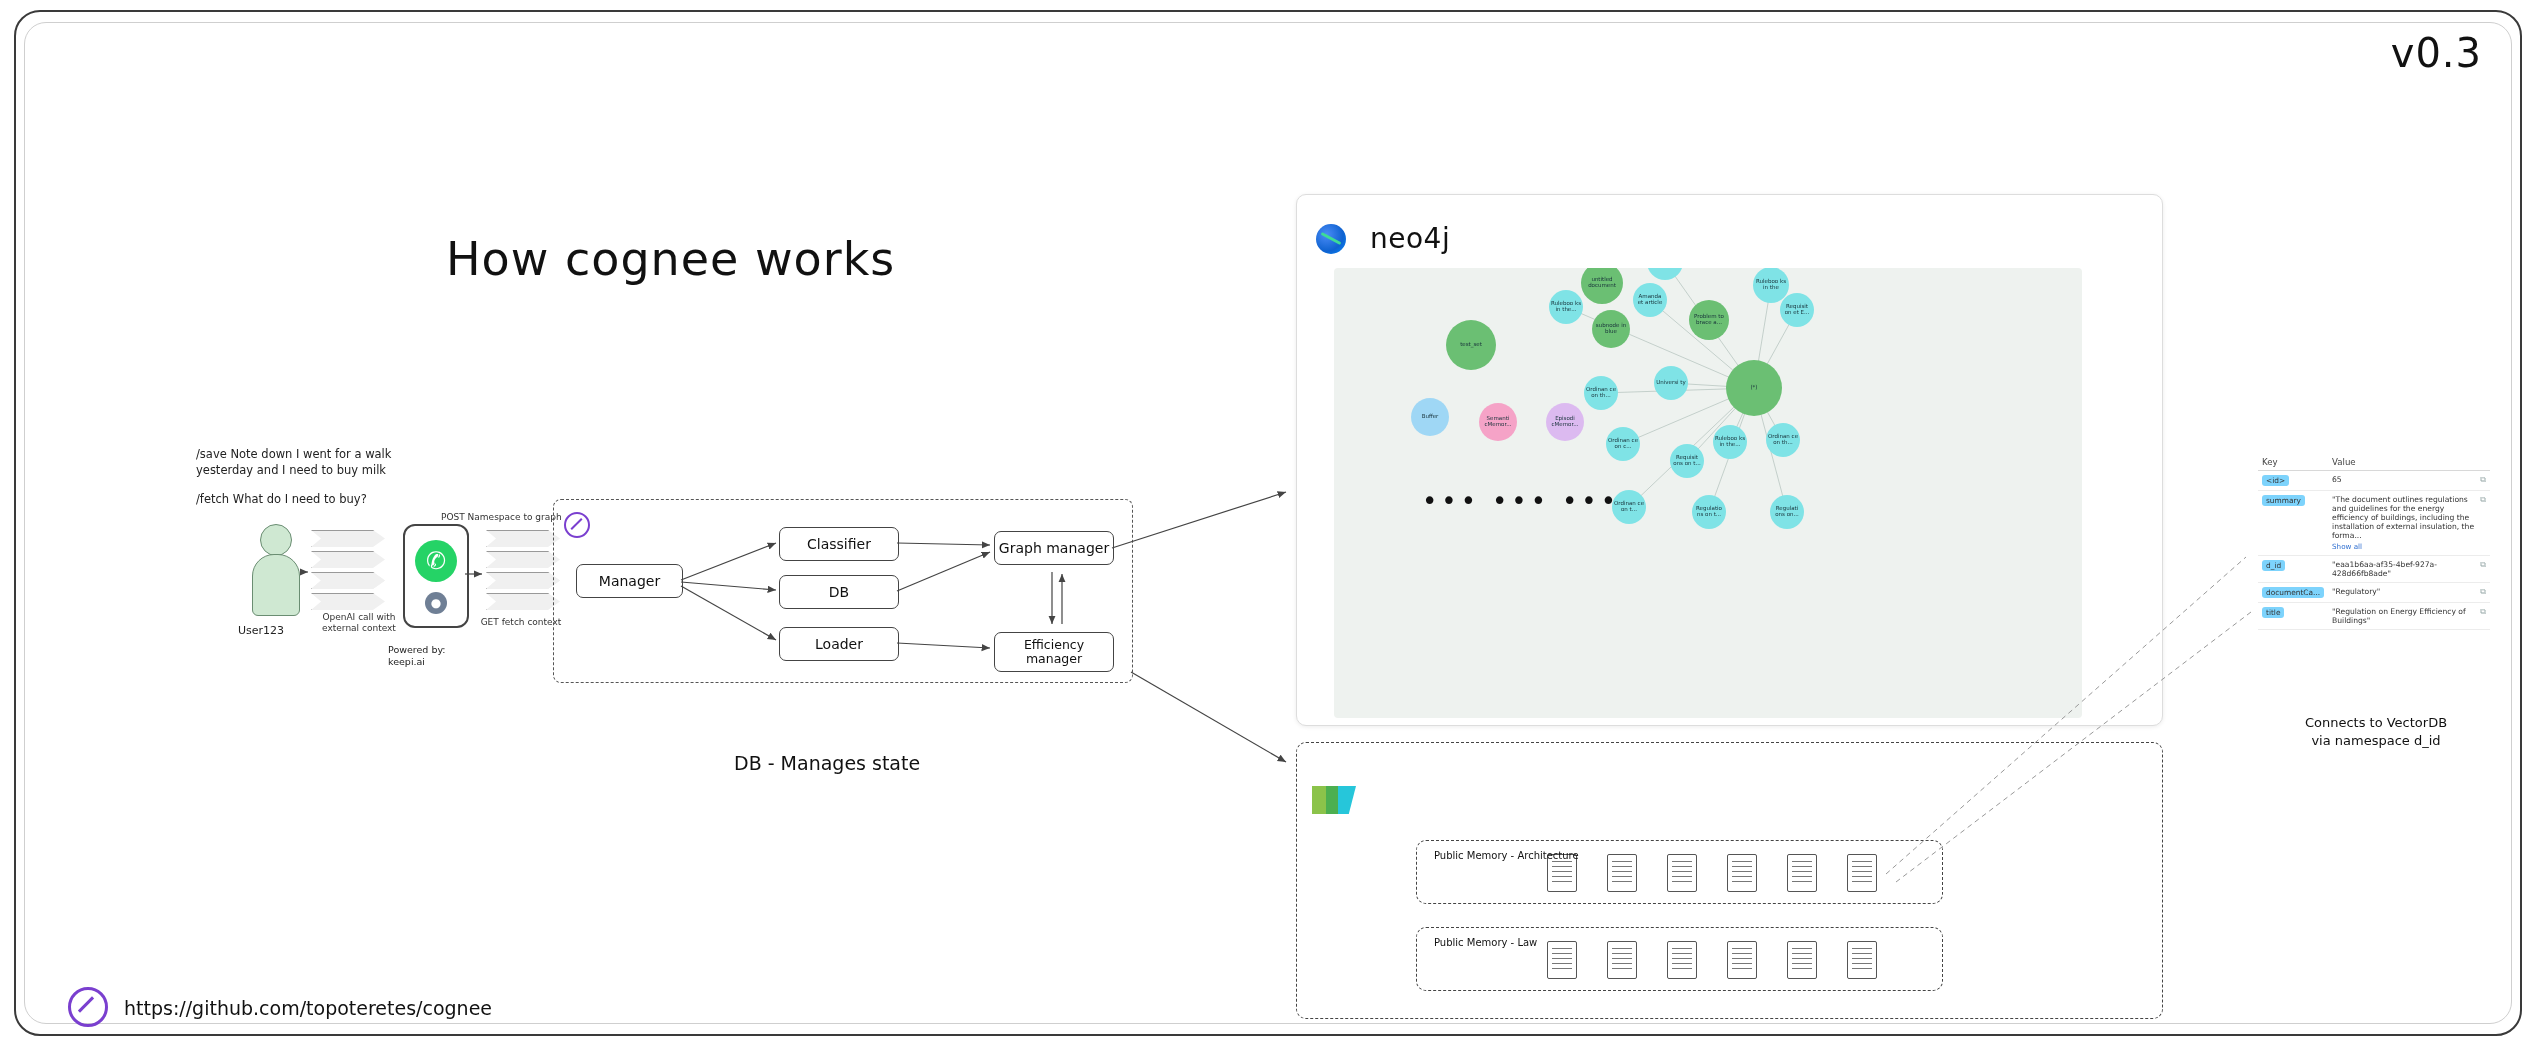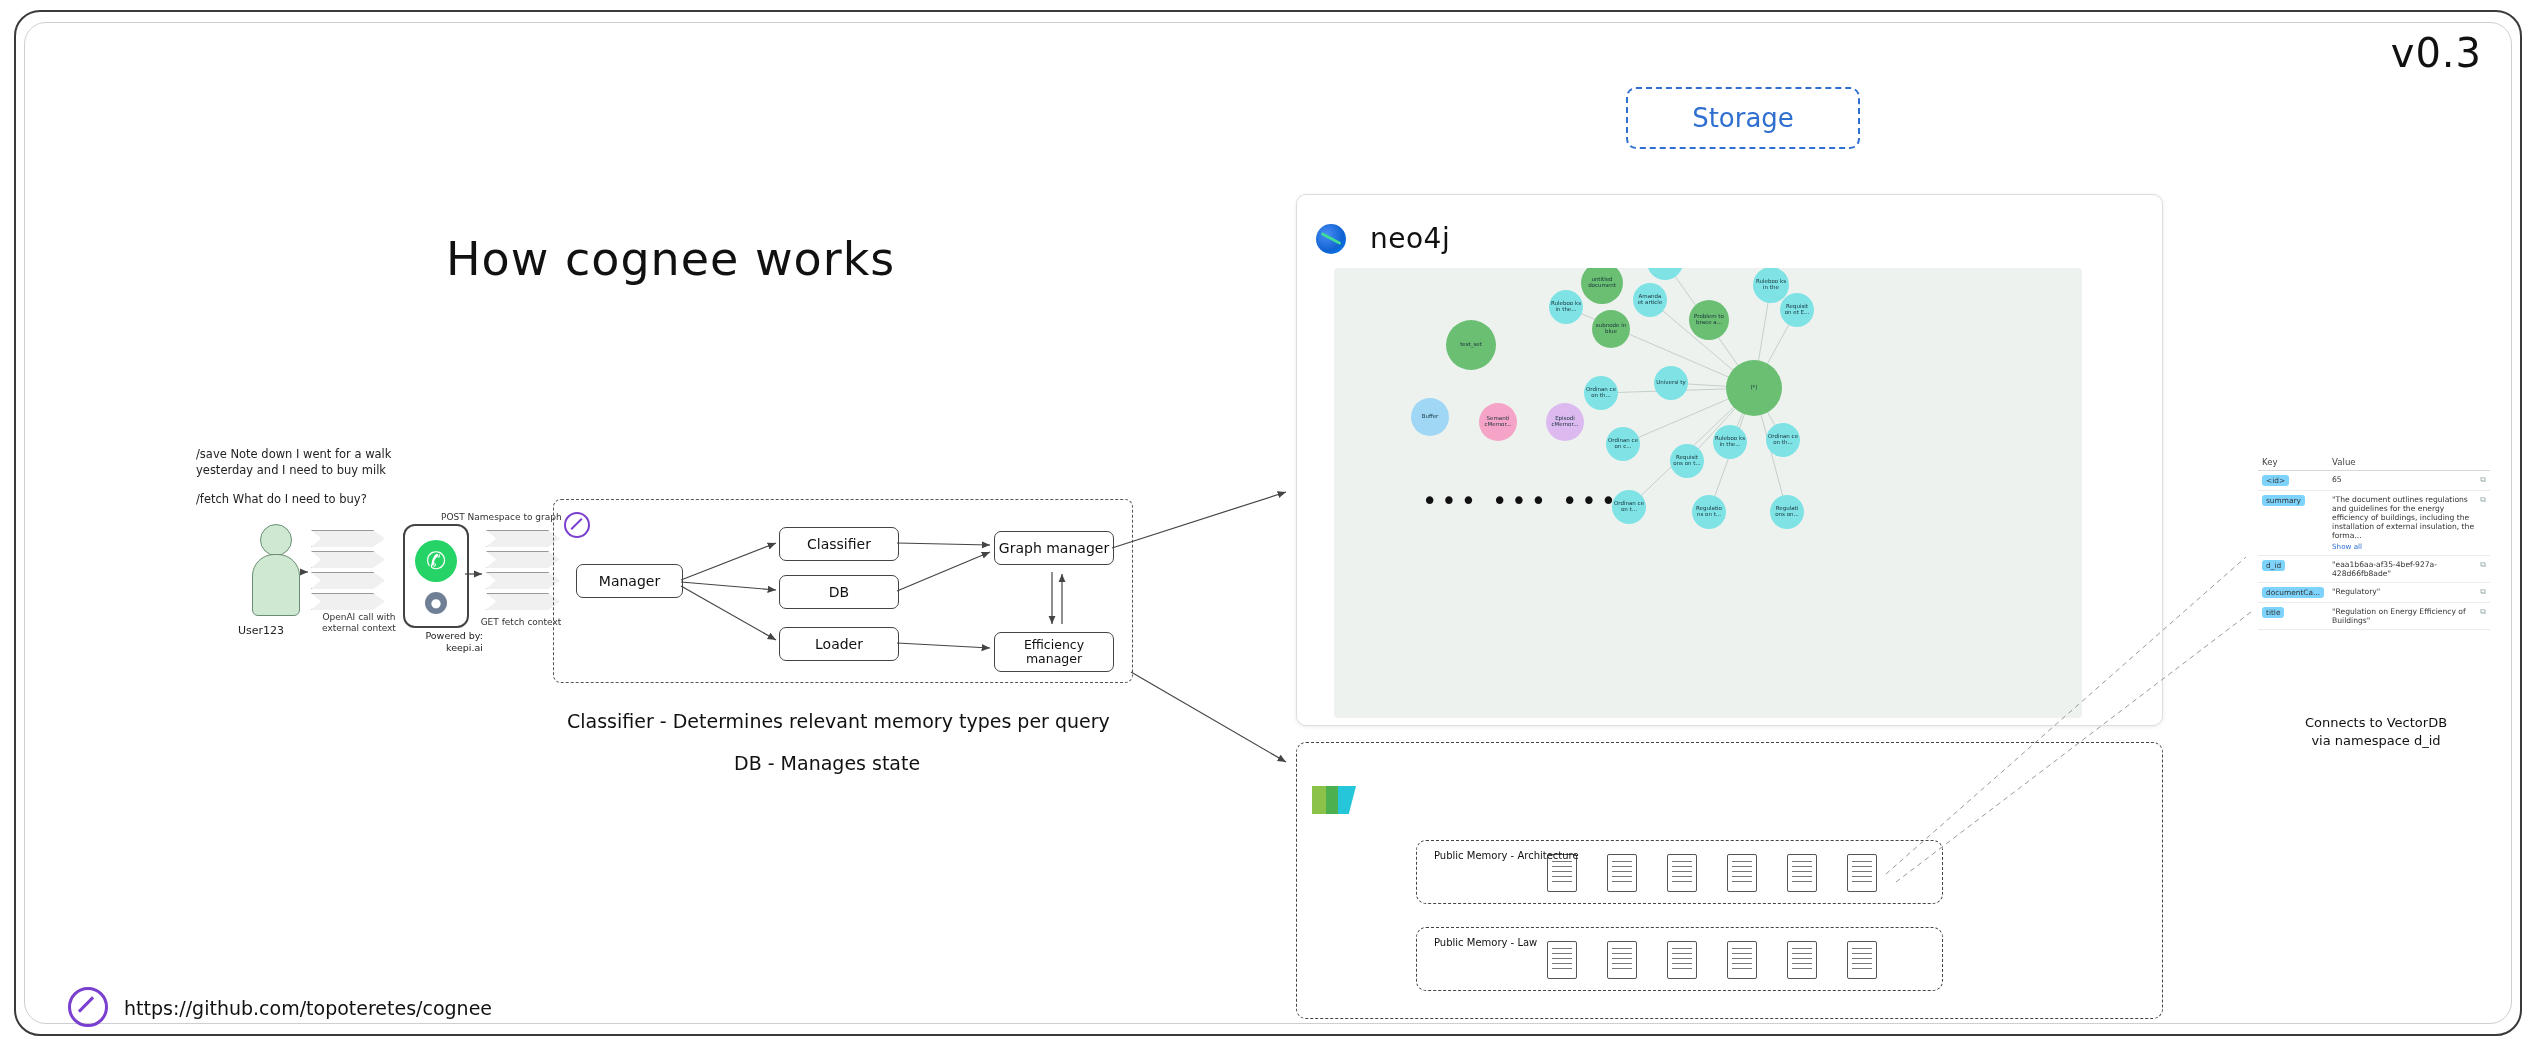--- a/index.html
+++ b/index.html
@@ -32,21 +32,21 @@
   #stack1{left:295px;top:518px;}
   #stack2{left:295px;top:560px;}
   #stack3{left:470px;top:518px;}
   #stack4{left:470px;top:560px;}
   .smalllabel{position:absolute;font-size:9px;color:#333;text-align:center;width:110px;line-height:1.2;}
 
   
   #phone{position:absolute;left:387px;top:512px;width:62px;height:100px;border:2px solid #444;border-radius:12px;background:#fff;}
   #phone .wa{position:absolute;left:10px;top:14px;width:42px;height:42px;border-radius:50%;background:#25d366;display:flex;align-items:center;justify-content:center;color:#fff;font-size:24px;}
   #phone .kp{position:absolute;left:20px;top:66px;width:22px;height:22px;border-radius:50%;background:#6f7f95;display:flex;align-items:center;justify-content:center;color:#fff;font-size:12px;}
-  #powered{position:absolute;left:372px;top:618px;width:95px;text-align:right;font-size:9.5px;color:#222;line-height:1.25;}
+  #powered{position:absolute;left:372px;top:632px;width:95px;text-align:left;font-size:9.5px;color:#222;line-height:1.25;}
 
   
   #fw-box{position:absolute;left:537px;top:487px;width:578px;height:182px;border:1.5px dashed #555;border-radius:8px;}
   #logo-mark{position:absolute;left:548px;top:500px;width:22px;height:22px;border:2px solid #7a3fcf;border-radius:50%;}
   #logo-mark:after{content:"";position:absolute;left:3px;top:9px;width:15px;height:2px;background:#7a3fcf;transform:rotate(-45deg);}
 
   .fwnode{position:absolute;border:1.5px solid #444;border-radius:7px;background:#fff;display:flex;align-items:center;justify-content:center;font-size:14px;color:#111;}
   #n-manager{left:560px;top:552px;width:105px;height:32px;}
   #n-classifier{left:763px;top:515px;width:118px;height:32px;}
   #n-db{left:763px;top:563px;width:118px;height:32px;}
@@ -101,21 +101,20 @@
   svg.lines{position:absolute;left:0;top:0;width:2532px;height:1044px;pointer-events:none;}
 </style>
 </head>
 <body>
 
 <div class="board">
 
   <div id="version" class="hand">v0.3</div>
   <div id="title" class="hand">How cognee works</div>
 
-  <div class="dashbox hand" id="storage-label">Storage</div>
 
   <div class="note" id="note1">/save Note down I went for a walk yesterday and I need to buy milk</div>
   <div class="note" id="note2">/fetch What do I need to buy?</div>
 
   <div id="person">
     <div class="head"></div>
       <div class="body"></div>
   </div>
   <div id="user-label">User123</div>
 
@@ -152,21 +151,20 @@
   <div id="fw-box"></div>
   <div id="logo-mark"></div>
 
   <div class="fwnode hand" id="n-manager">Manager</div>
   <div class="fwnode hand" id="n-classifier">Classifier</div>
   <div class="fwnode hand" id="n-db">DB</div>
   <div class="fwnode hand" id="n-loader">Loader</div>
   <div class="fwnode hand" id="n-graph">Graph manager</div>
   <div class="fwnode hand" id="n-vector">Efficiency manager</div>
 
-  <div class="legend hand" id="lg1">Classifier - Determines relevant memory types per query</div>
   <div class="legend hand" id="lg2">DB - Manages state</div>
 
   <div id="neo4j-card"></div>
   <div id="neo4j-logo">
     <span class="glyph"></span>
     <span class="txt">neo4j</span>
   </div>
   <div id="graph-canvas">
     <svg class="lines" id="graph-edges" style="width:748px;height:450px;left:0;top:0;">
         <line x1="420" y1="120" x2="331" y2="-6" stroke="#b9c6c1" stroke-width="0.8"></line>

